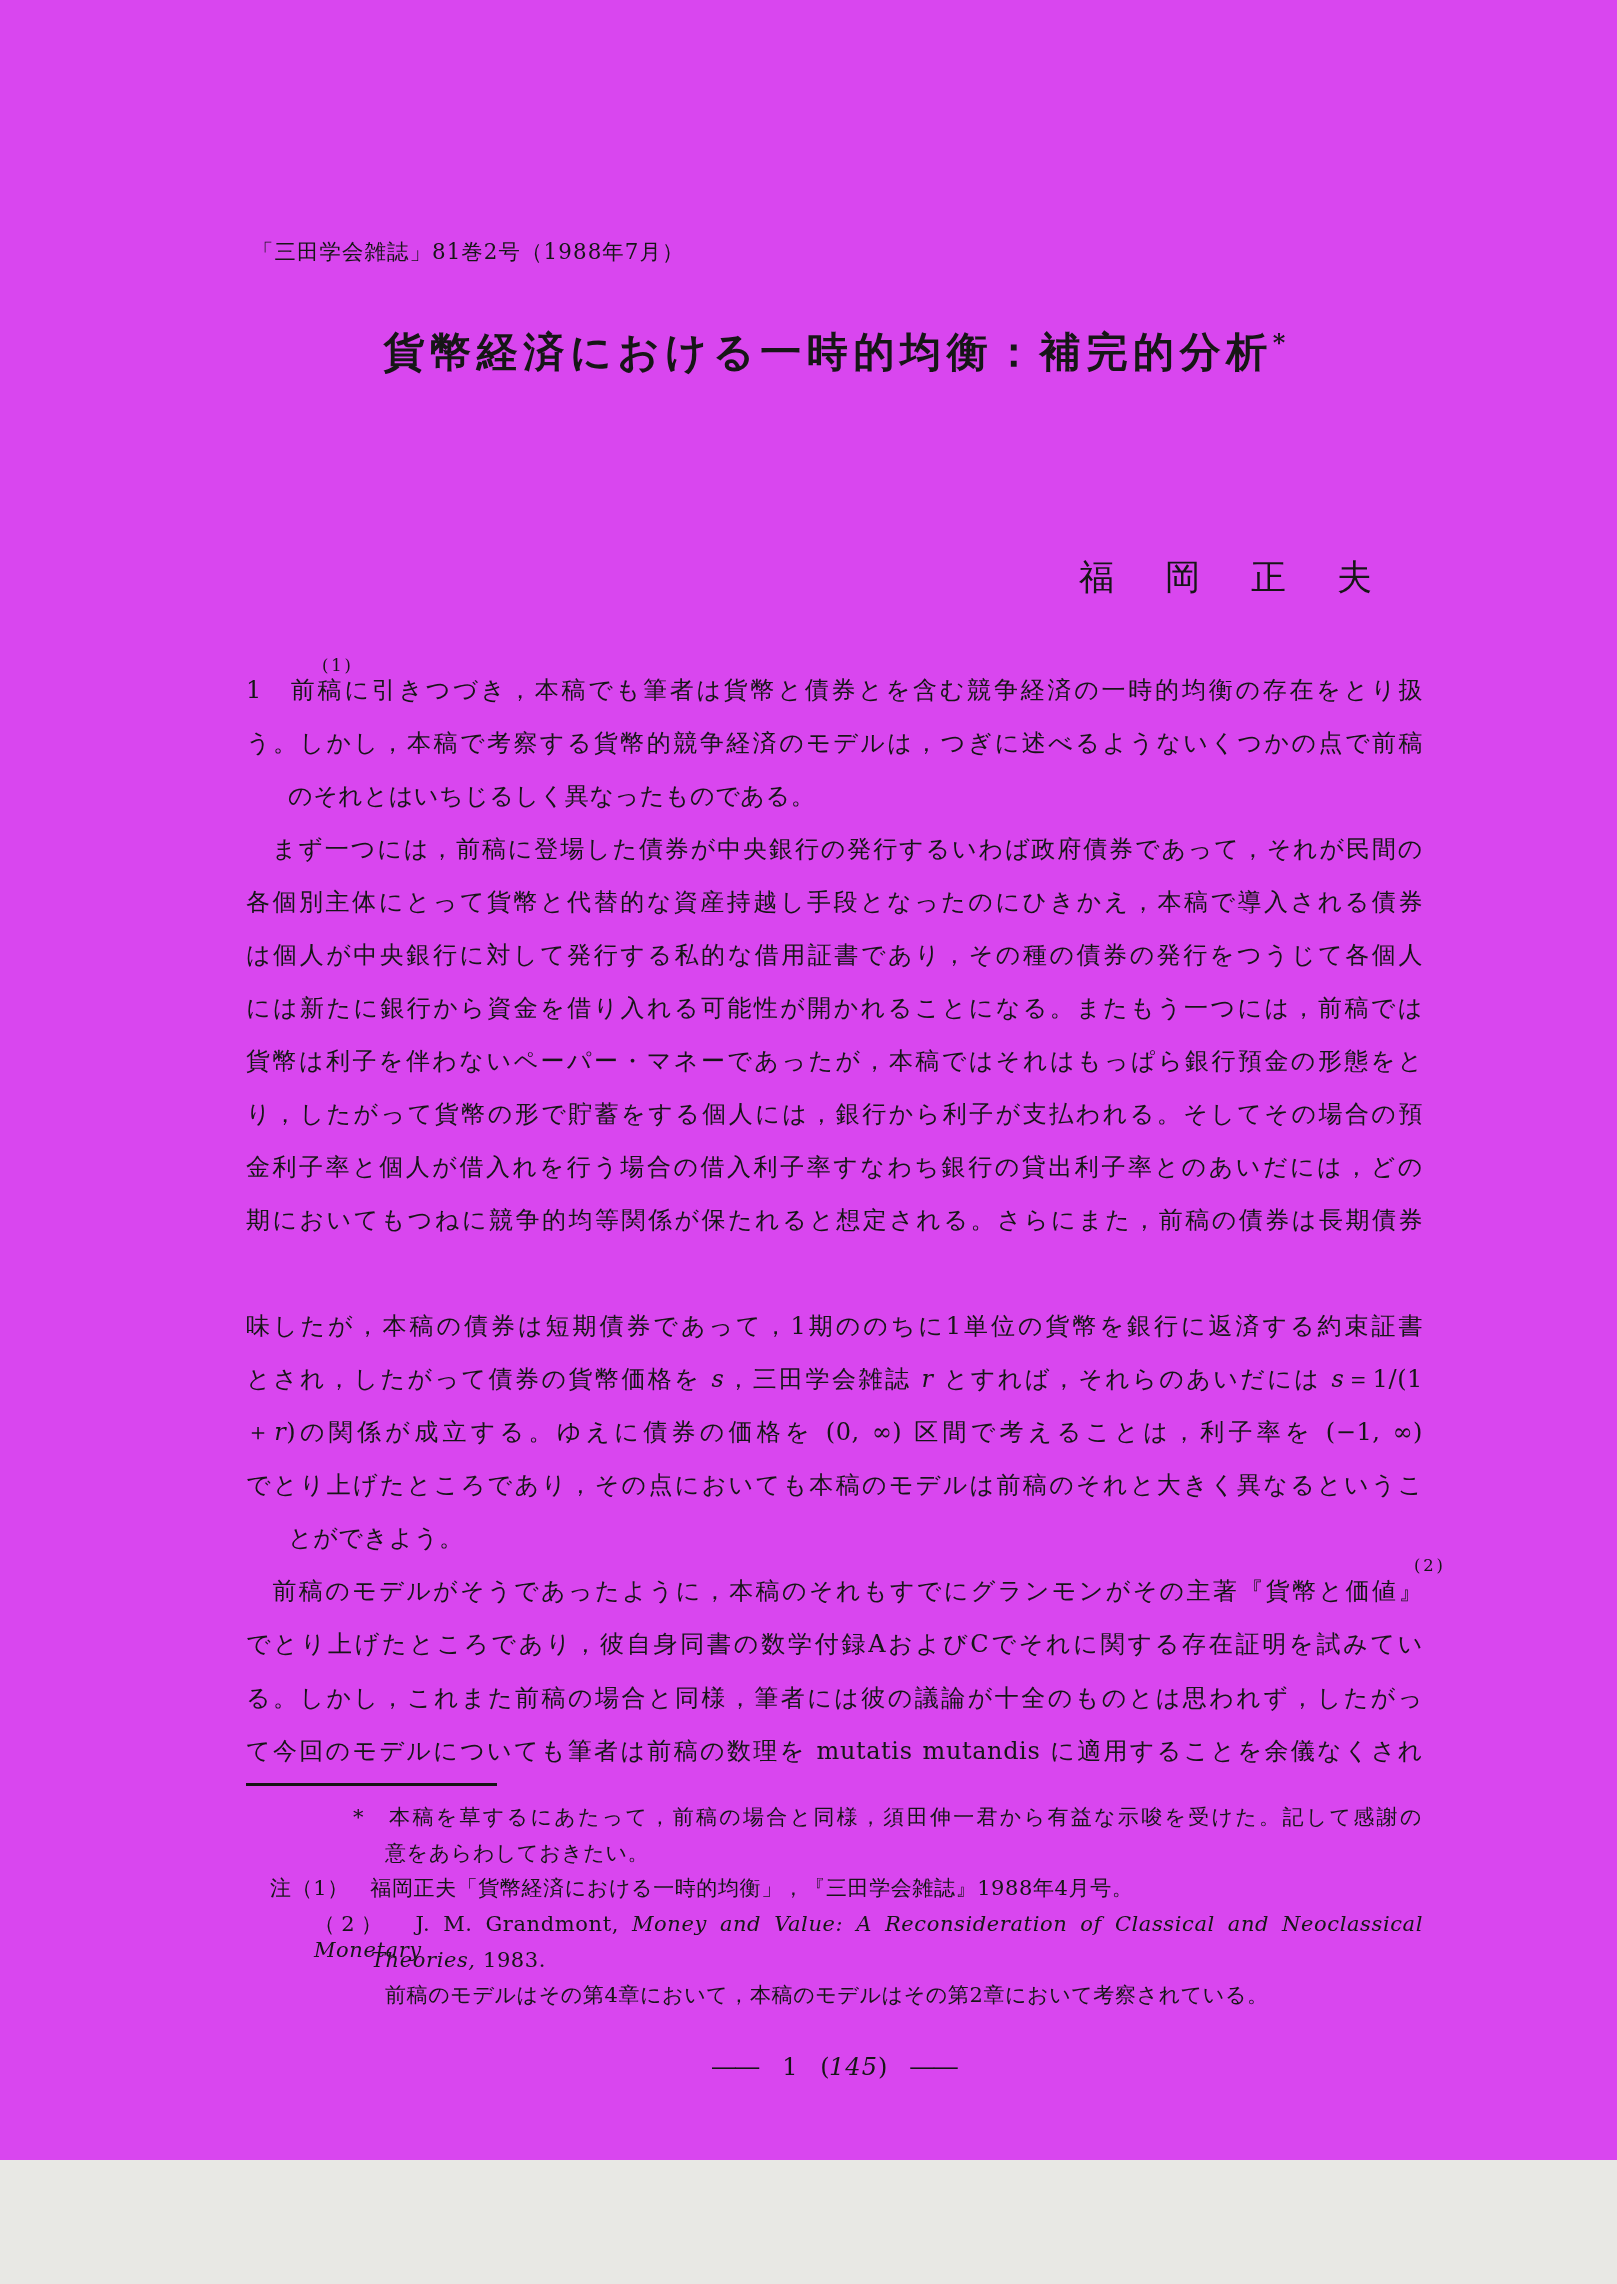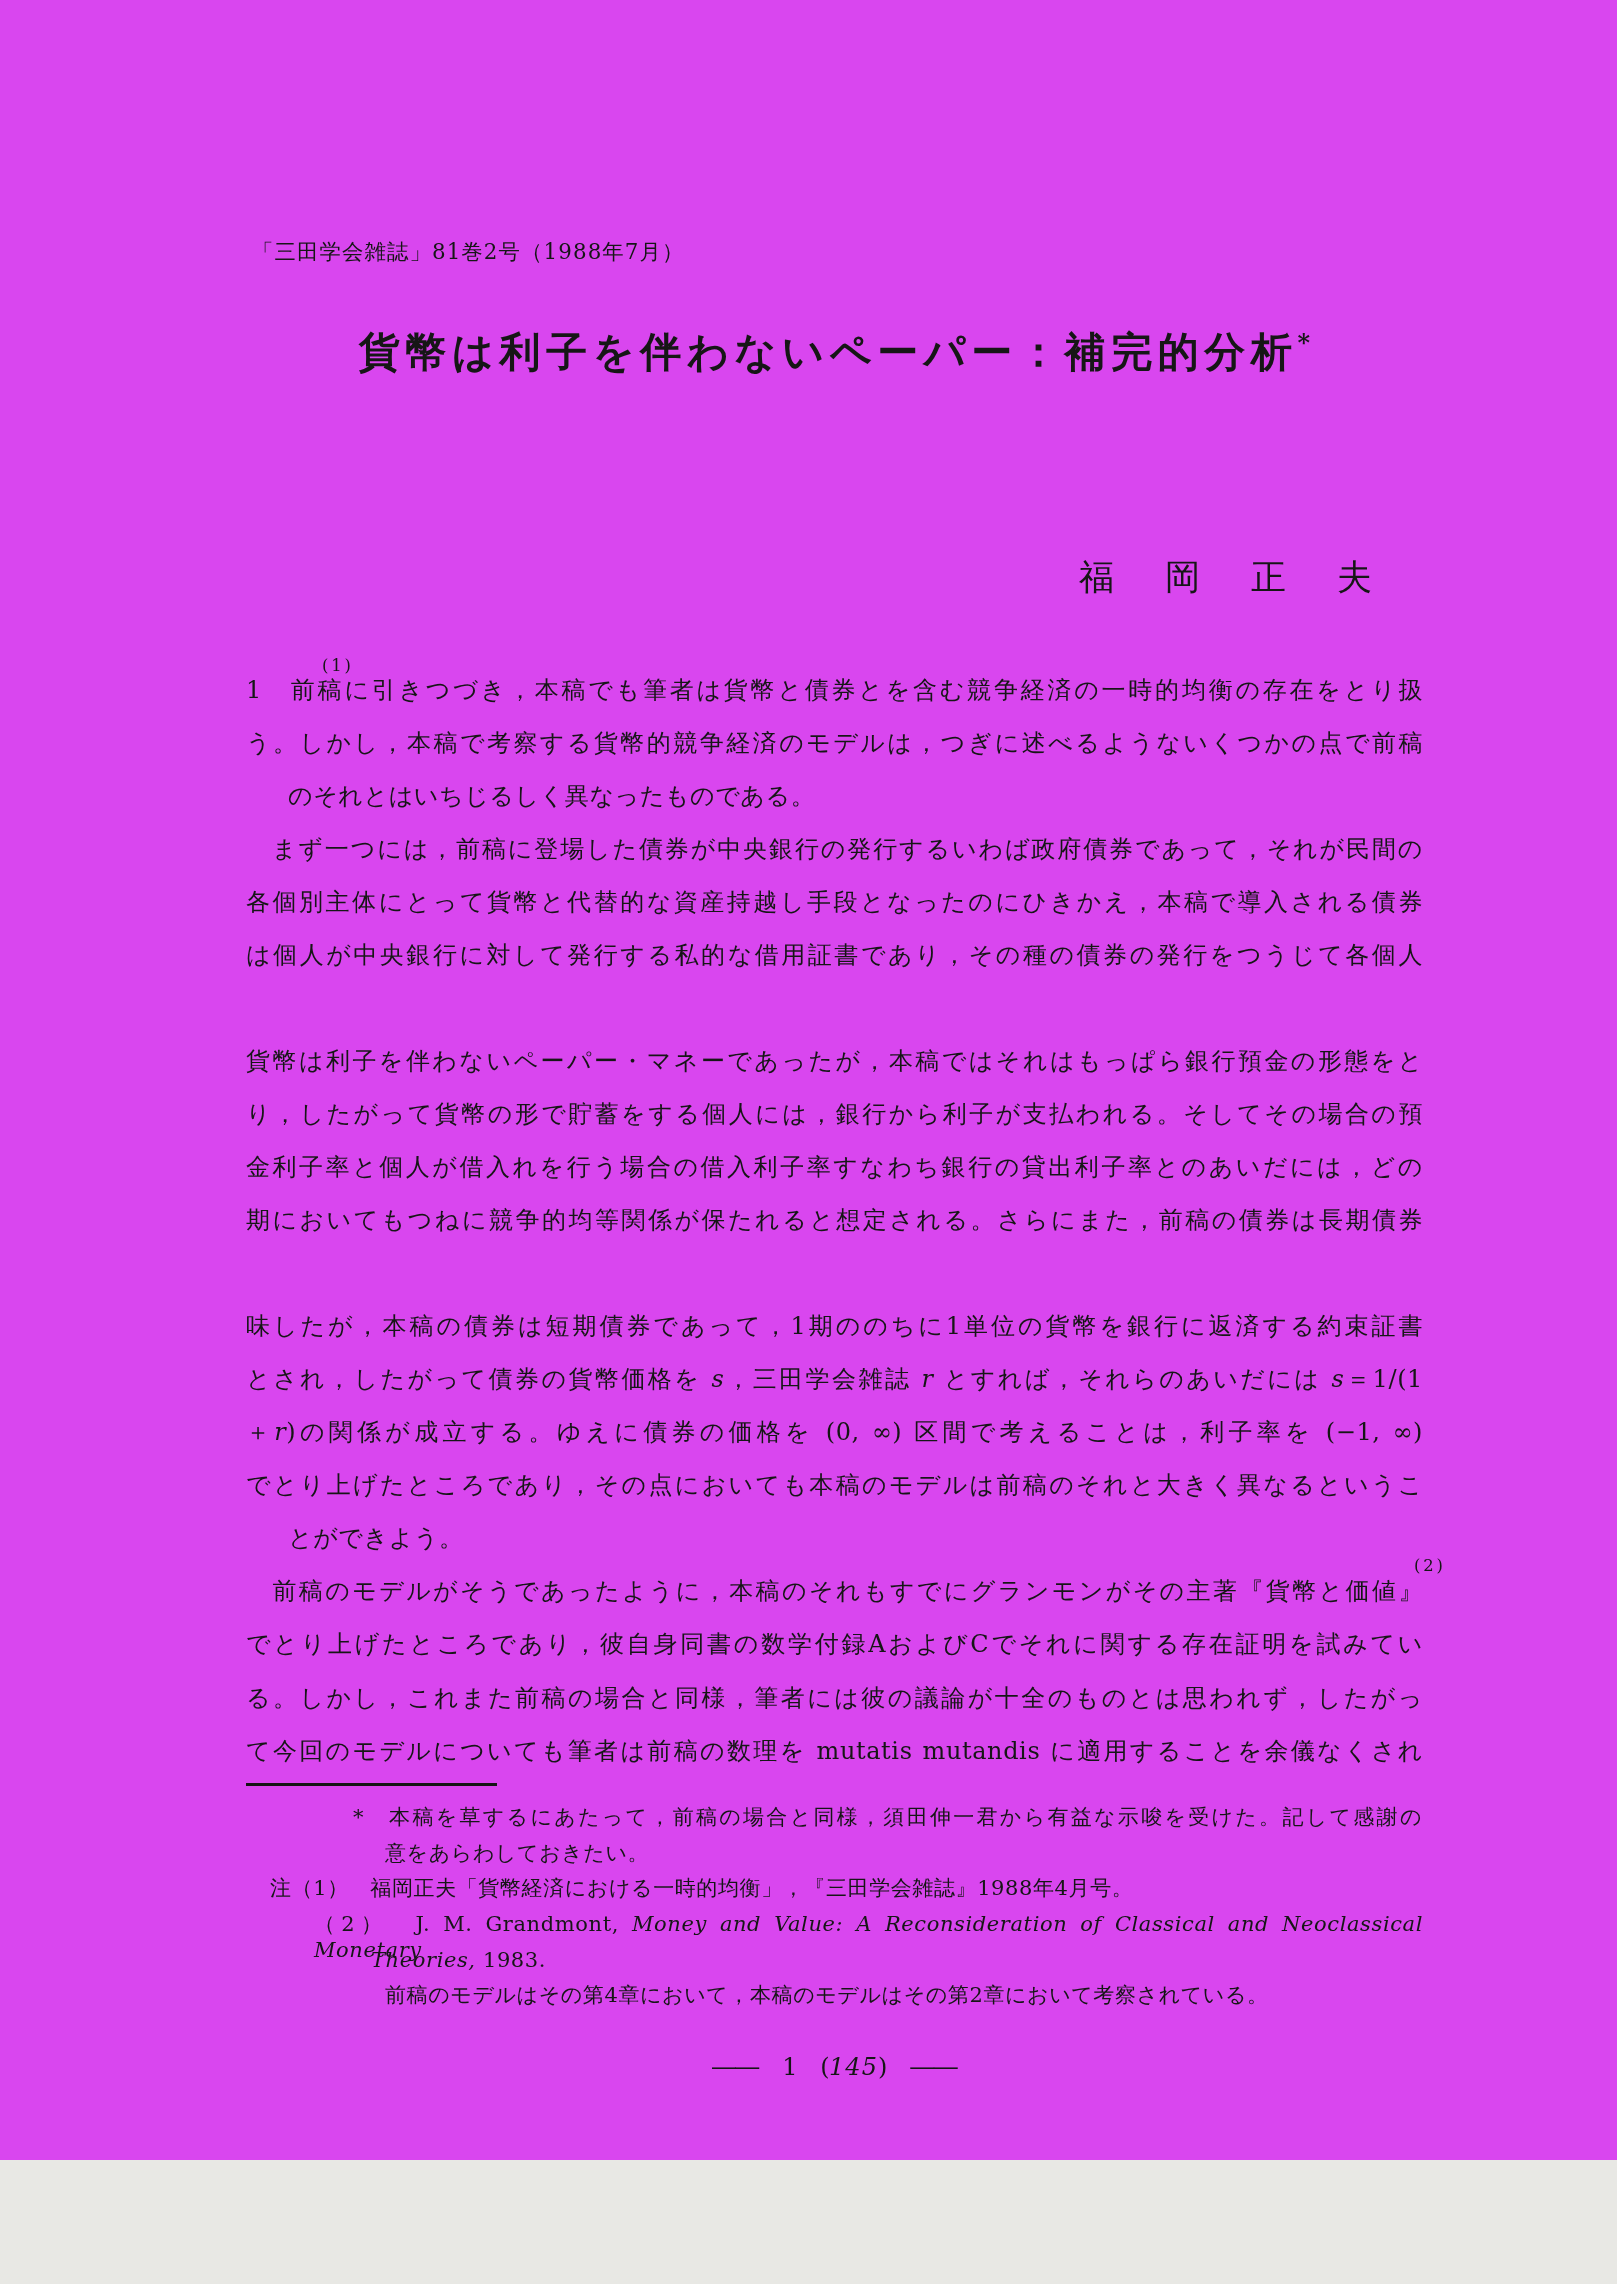--- a/index.html
+++ b/index.html
@@ -54,34 +54,35 @@
   .page-footer .dash{letter-spacing:-0.6px;}
 </style>
 </head>
 <body>
 
 <div class="page">
 
   <div class="journal-header">「三田学会雑誌」81巻2号（1988年7月）</div>
 
   <div class="article-title">
-    <span>貨幣は利子を伴わないペーパー：補完的分析</span><span class="tmark">*</span>
+    <span>貨幣経済における一時的均衡：補完的分析</span><span class="tmark">*</span>
   </div>
 
   <div class="author-name">福　岡　正　夫</div>
 
   <div class="bl" style="top:676px">
     <span class="supnote" style="left:76px;top:-18px">(1)</span>
     <span>1　前稿に引きつづき，本稿でも筆者は貨幣と債券とを含む競争経済の一時的均衡の存在をとり扱</span>
   </div>
   <div class="bl" style="top:729px">う。しかし，本稿で考察する貨幣的競争経済のモデルは，つぎに述べるようないくつかの点で前稿</div>
   <div class="bl short" style="top:782px">のそれとはいちじるしく異なったものである。</div>
   <div class="bl" style="top:835px">　まず一つには，前稿に登場した債券が中央銀行の発行するいわば政府債券であって，それが民間の</div>
   <div class="bl" style="top:888px">各個別主体にとって貨幣と代替的な資産持越し手段となったのにひきかえ，本稿で導入される債券</div>
   <div class="bl" style="top:941px">は個人が中央銀行に対して発行する私的な借用証書であり，その種の債券の発行をつうじて各個人</div>
+  <div class="bl" style="top:994px">には新たに銀行から資金を借り入れる可能性が開かれることになる。またもう一つには，前稿では</div>
   <div class="bl" style="top:1047px">貨幣は利子を伴わないペーパー・マネーであったが，本稿ではそれはもっぱら銀行預金の形態をと</div>
   <div class="bl" style="top:1100px">り，したがって貨幣の形で貯蓄をする個人には，銀行から利子が支払われる。そしてその場合の預</div>
   <div class="bl" style="top:1153px">金利子率と個人が借入れを行う場合の借入利子率すなわち銀行の貸出利子率とのあいだには，どの</div>
   <div class="bl" style="top:1206px">期においてもつねに競争的均等関係が保たれると想定される。さらにまた，前稿の債券は長期債券</div>
   <div class="bl" style="top:1312px">味したが，本稿の債券は短期債券であって，1期ののちに1単位の貨幣を銀行に返済する約束証書</div>
   <div class="bl" style="top:1365px">
     <span>とされ，したがって債券の貨幣価格を </span><span class="it">s</span><span>，三田学会雑誌 </span><span class="it">r</span><span> とすれば，それらのあいだには </span><span class="it">s</span><span>＝1/(1</span>
   </div>
   <div class="bl" style="top:1418px">
     <span>＋</span><span class="it">r</span><span>)の関係が成立する。ゆえに債券の価格を (0, ∞) 区間で考えることは，利子率を (−1, ∞)</span>

